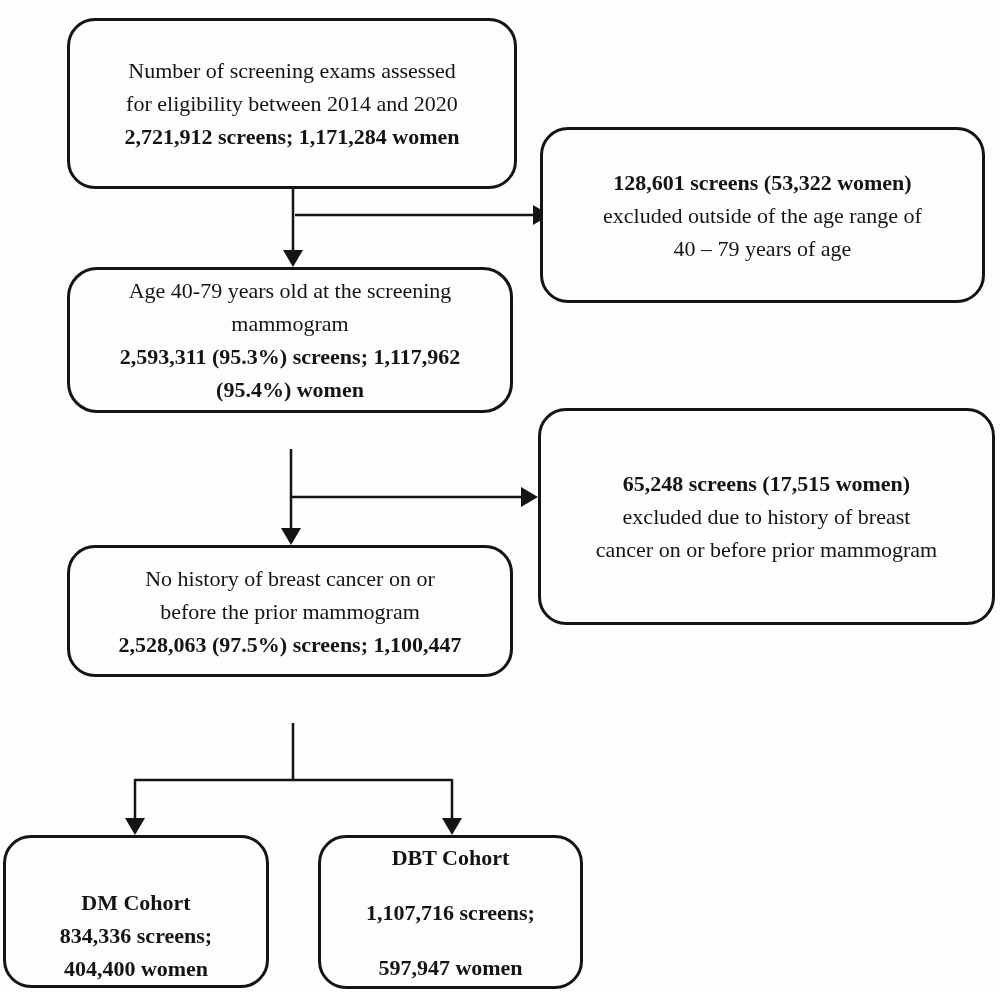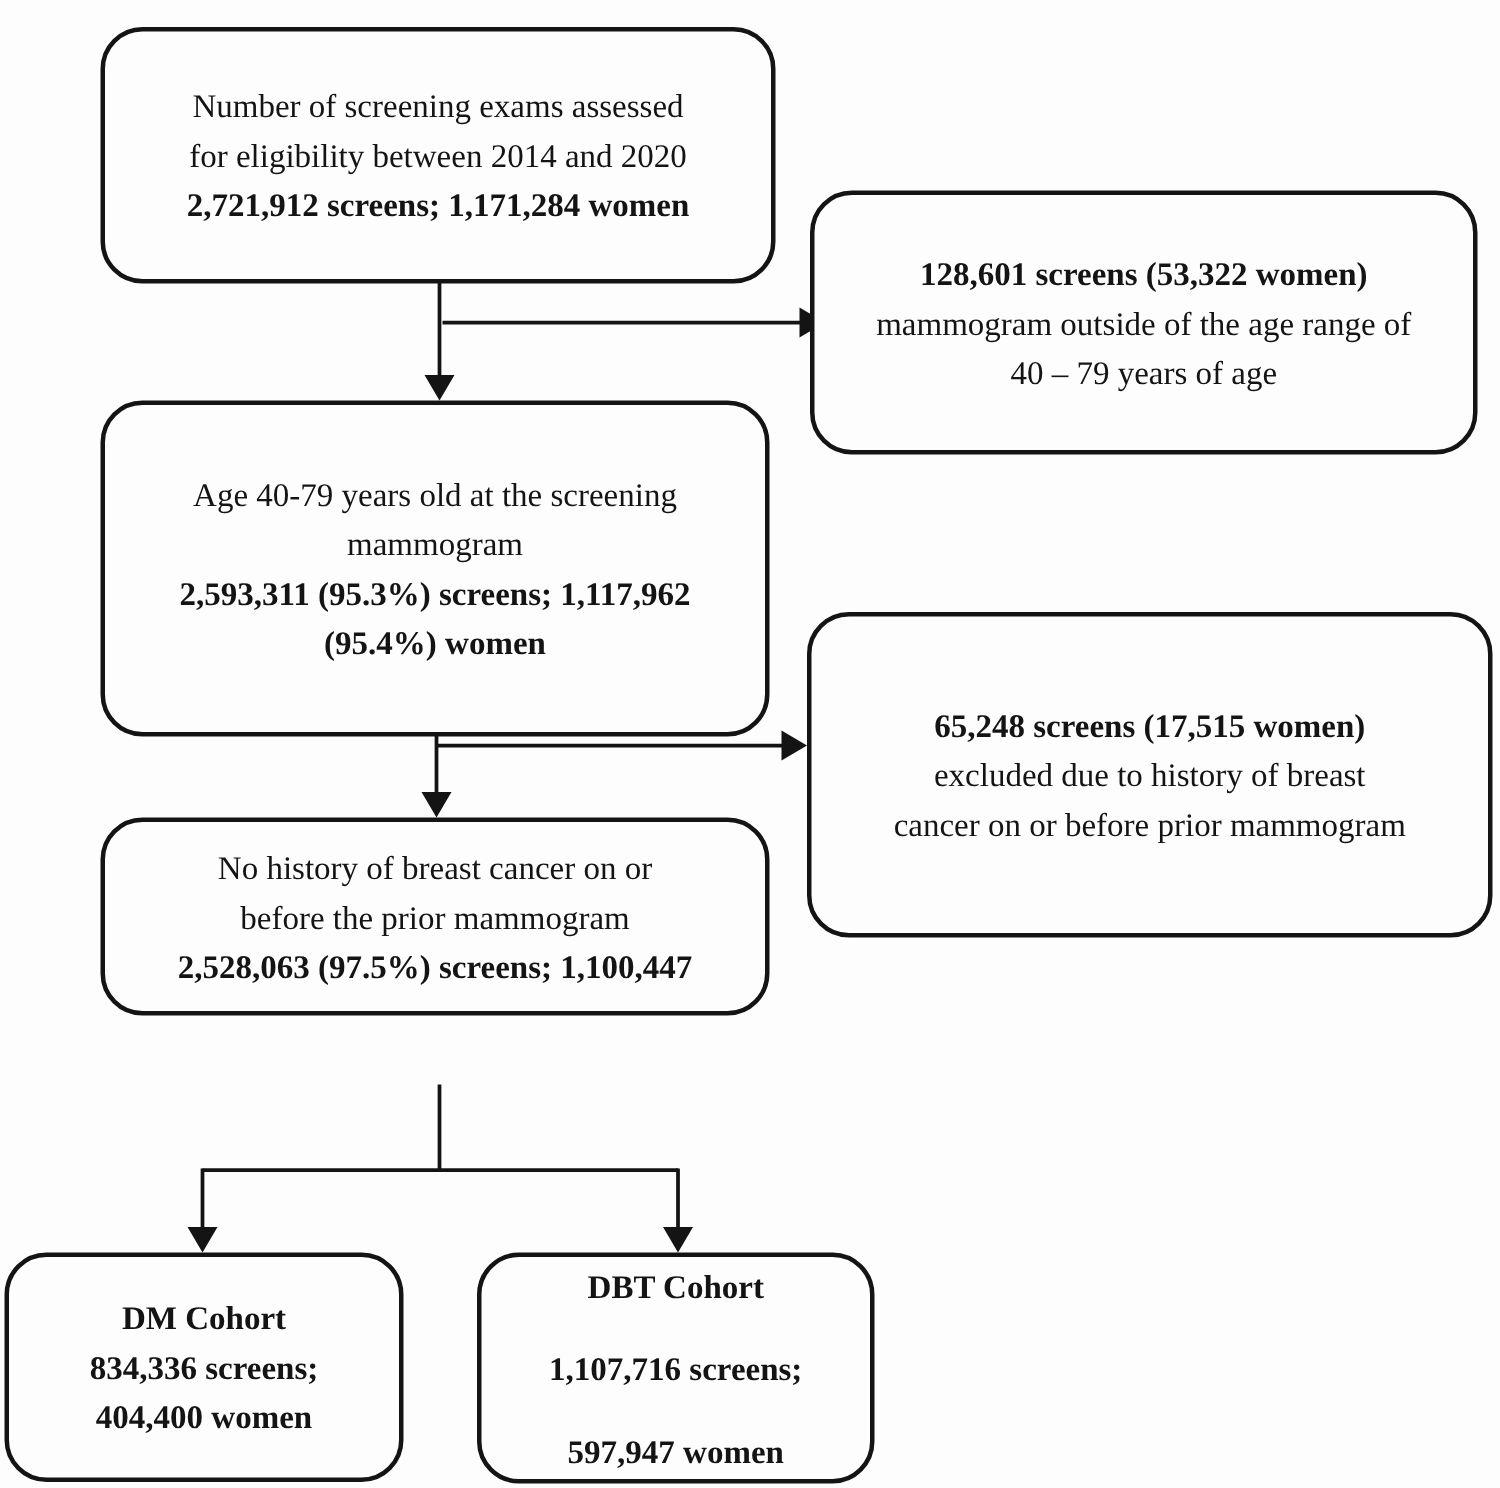--- a/index.html
+++ b/index.html
@@ -74,44 +74,44 @@
   </svg>
 
   <div class="box" style="left:67px; top:6px; width:450px; height:171px;margin-top:12px;">
     <div class="ln">Number of screening exams assessed</div>
     <div class="ln">for eligibility between 2014 and 2020</div>
     <div class="ln bold">2,721,912 screens; 1,171,284 women</div>
   </div>
 
   <div class="box" style="left:540px; top:127px; width:445px; height:176px;">
     <div class="ln bold">128,601 screens (53,322 women)</div>
-    <div class="ln">mammogram outside of the age range of</div>
+    <div class="ln">excluded outside of the age range of</div>
     <div class="ln">40 – 79 years of age</div>
   </div>
 
-  <div class="box" style="left:67px; top:267px; width:446px; height:224px;">
+  <div class="box" style="left:67px; top:267px; width:446px; height:146px;border-radius:30px;">
     <div class="ln">Age 40-79 years old at the screening</div>
     <div class="ln">mammogram</div>
     <div class="ln bold">2,593,311 (95.3%) screens; 1,117,962</div>
     <div class="ln bold">(95.4%) women</div>
   </div>
 
   <div class="box" style="left:538px; top:408px; width:457px; height:217px;">
     <div class="ln bold">65,248 screens (17,515 women)</div>
     <div class="ln">excluded due to history of breast</div>
     <div class="ln">cancer on or before prior mammogram</div>
   </div>
 
   <div class="box" style="left:67px; top:545px; width:446px; height:132px;">
     <div class="ln">No history of breast cancer on or</div>
     <div class="ln">before the prior mammogram</div>
     <div class="ln bold">2,528,063 (97.5%) screens; 1,100,447</div>
   </div>
 
-  <div class="box" style="left:3px; top:835px; width:266px; height:153px;">
+  <div class="box" style="left:3px; top:835px; width:266px; height:153px;justify-content:flex-end;">
     <div class="ln bold">DM Cohort</div>
     <div class="ln bold">834,336 screens;</div>
     <div class="ln bold">404,400 women</div>
   </div>
 
   <div class="box" style="left:318px; top:835px; width:265px; height:154px;gap:22px;">
     <div class="ln bold">DBT Cohort</div>
     <div class="ln bold">1,107,716 screens;</div>
     <div class="ln bold">597,947 women</div>
   </div>

